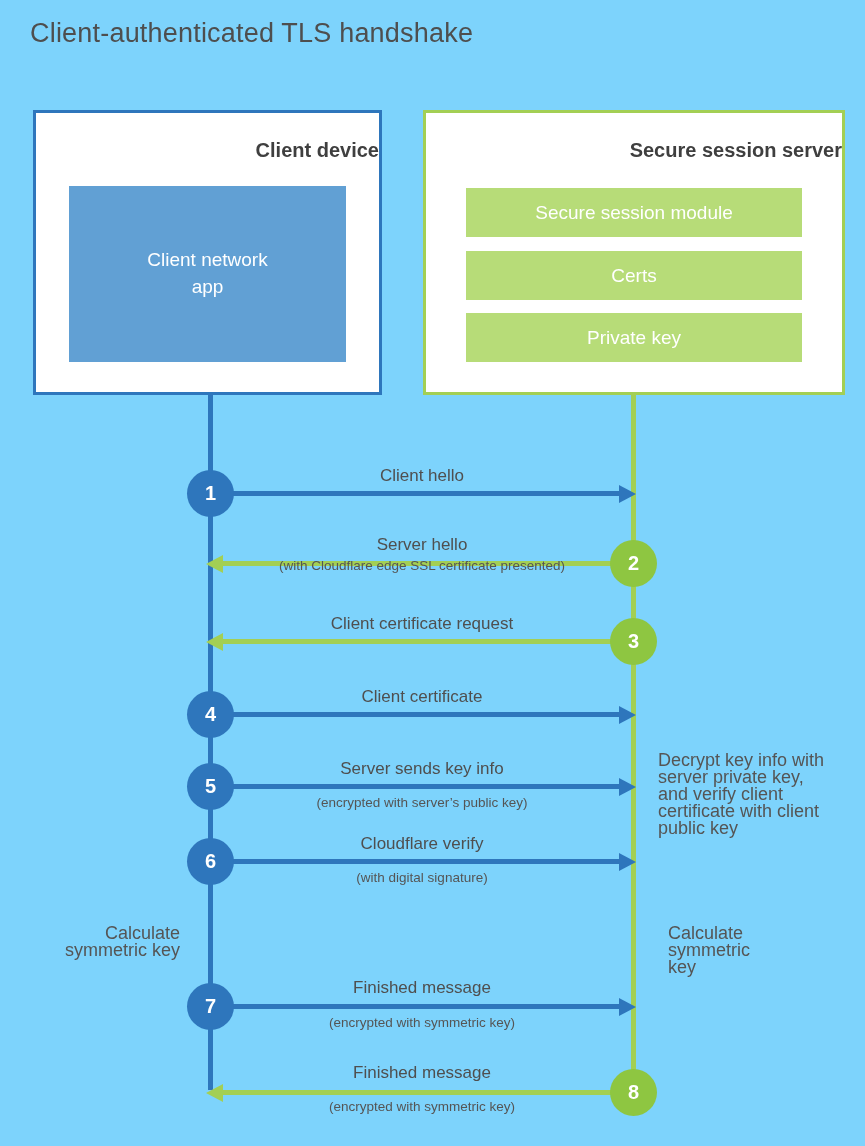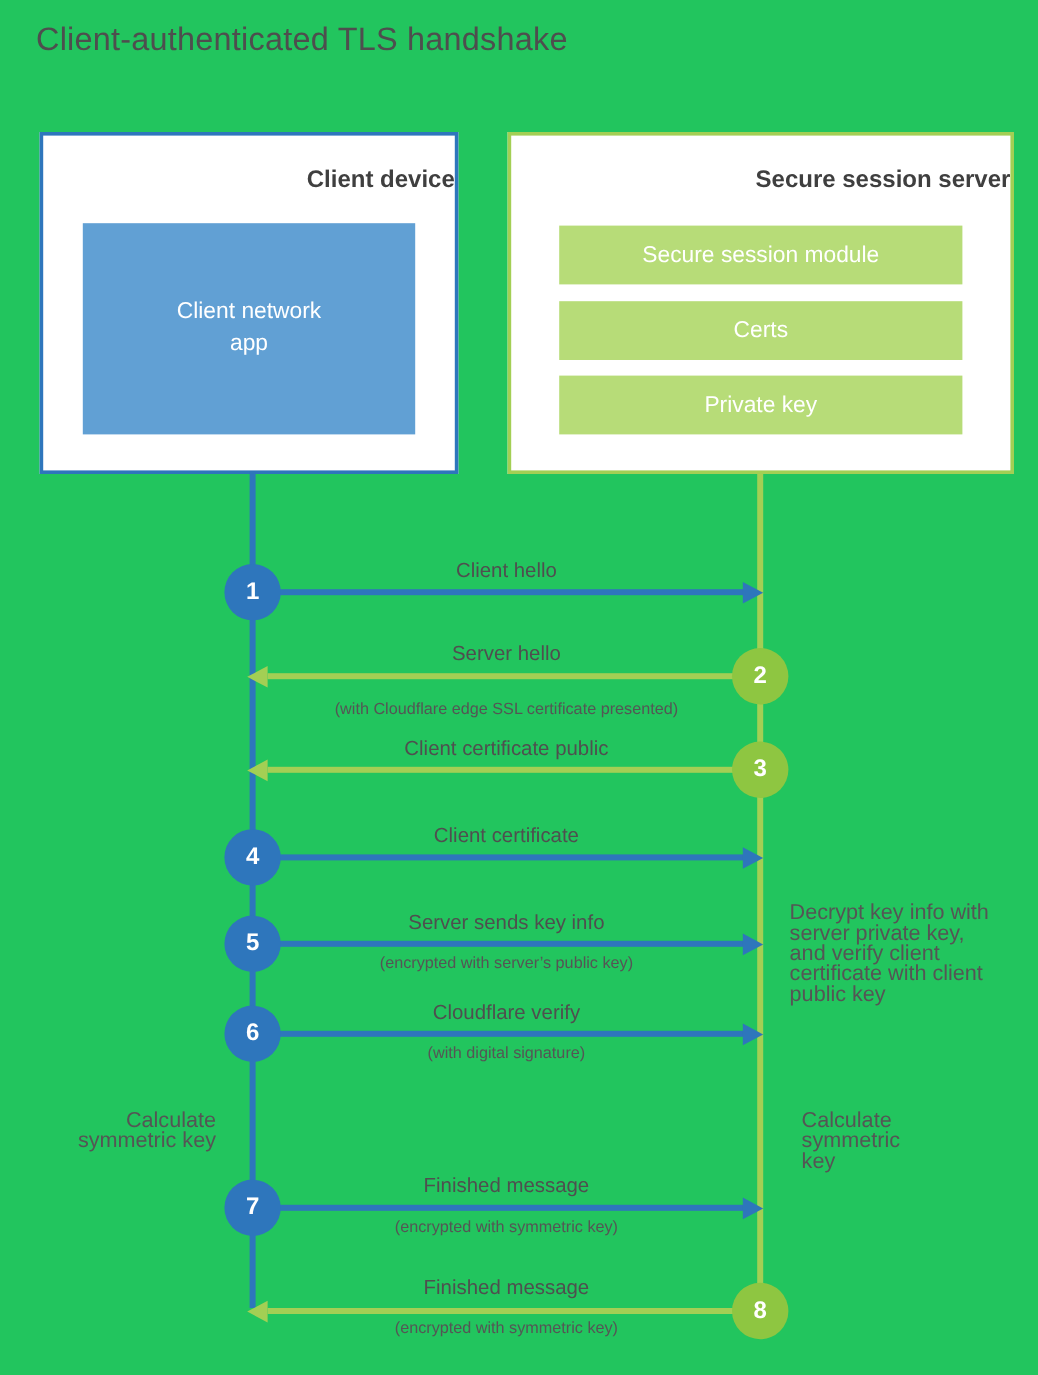--- a/index.html
+++ b/index.html
@@ -6,21 +6,21 @@
     --blue:#2E76BC;
     --blue-light:#61A0D4;
     --green:#A3CF54;
     --green-dark:#8EC641;
     --green-light:#B7DC78;
     --heading:#3F3F3F;
     --text:#4F4F4F;
   }
   html,body{margin:0;padding:0;background:#fff;}
   .canvas{
-    position:relative;width:865px;height:1146px;background:#22c55e;
+    position:relative;width:865px;height:1146px;background:#7dd3fc;
     font-family:"Liberation Sans",sans-serif;overflow:hidden;
   }
   .title{
     position:absolute;left:30px;top:18px;margin:0;
     font-size:27px;font-weight:300;color:#4E4E4E;letter-spacing:.2px;
   }
   .outer-box{position:absolute;top:110px;height:285px;background:#fff;box-sizing:border-box;}
   .client-outer{left:33px;width:349px;border:3px solid var(--blue);}
   .server-outer{left:423px;width:422px;border:3px solid var(--green);}
   .box-heading{margin-top:26px;text-align:right;font-size:20px;font-weight:bold;color:var(--heading);}
@@ -84,26 +84,26 @@
   <div class="msg-label" style="top:466px">Client hello</div>
   <div class="hbar blue" style="top:491px"></div>
   <div class="ahead right" style="top:485px"></div>
   <div class="circle blue" style="top:470px">
       <span>1</span>
     </div>
 
   <div class="msg-label" style="top:535px">Server hello</div>
   <div class="hbar green" style="top:561px"></div>
   <div class="ahead left" style="top:555px"></div>
-  <div class="msg-sub" style="top:583px">(with Cloudflare edge SSL certificate presented)</div>
+  <div class="msg-sub" style="top:558px">(with Cloudflare edge SSL certificate presented)</div>
   <div class="circle green" style="top:540px">
       <span>2</span>
     </div>
 
-  <div class="msg-label" style="top:614px">Client certificate public</div>
+  <div class="msg-label" style="top:614px">Client certificate request</div>
   <div class="hbar green" style="top:639px"></div>
   <div class="ahead left" style="top:633px"></div>
   <div class="circle green" style="top:618px">
       <span>3</span>
     </div>
 
   <div class="msg-label" style="top:687px">Client certificate</div>
   <div class="hbar blue" style="top:712px"></div>
   <div class="ahead right" style="top:706px"></div>
   <div class="circle blue" style="top:691px">

